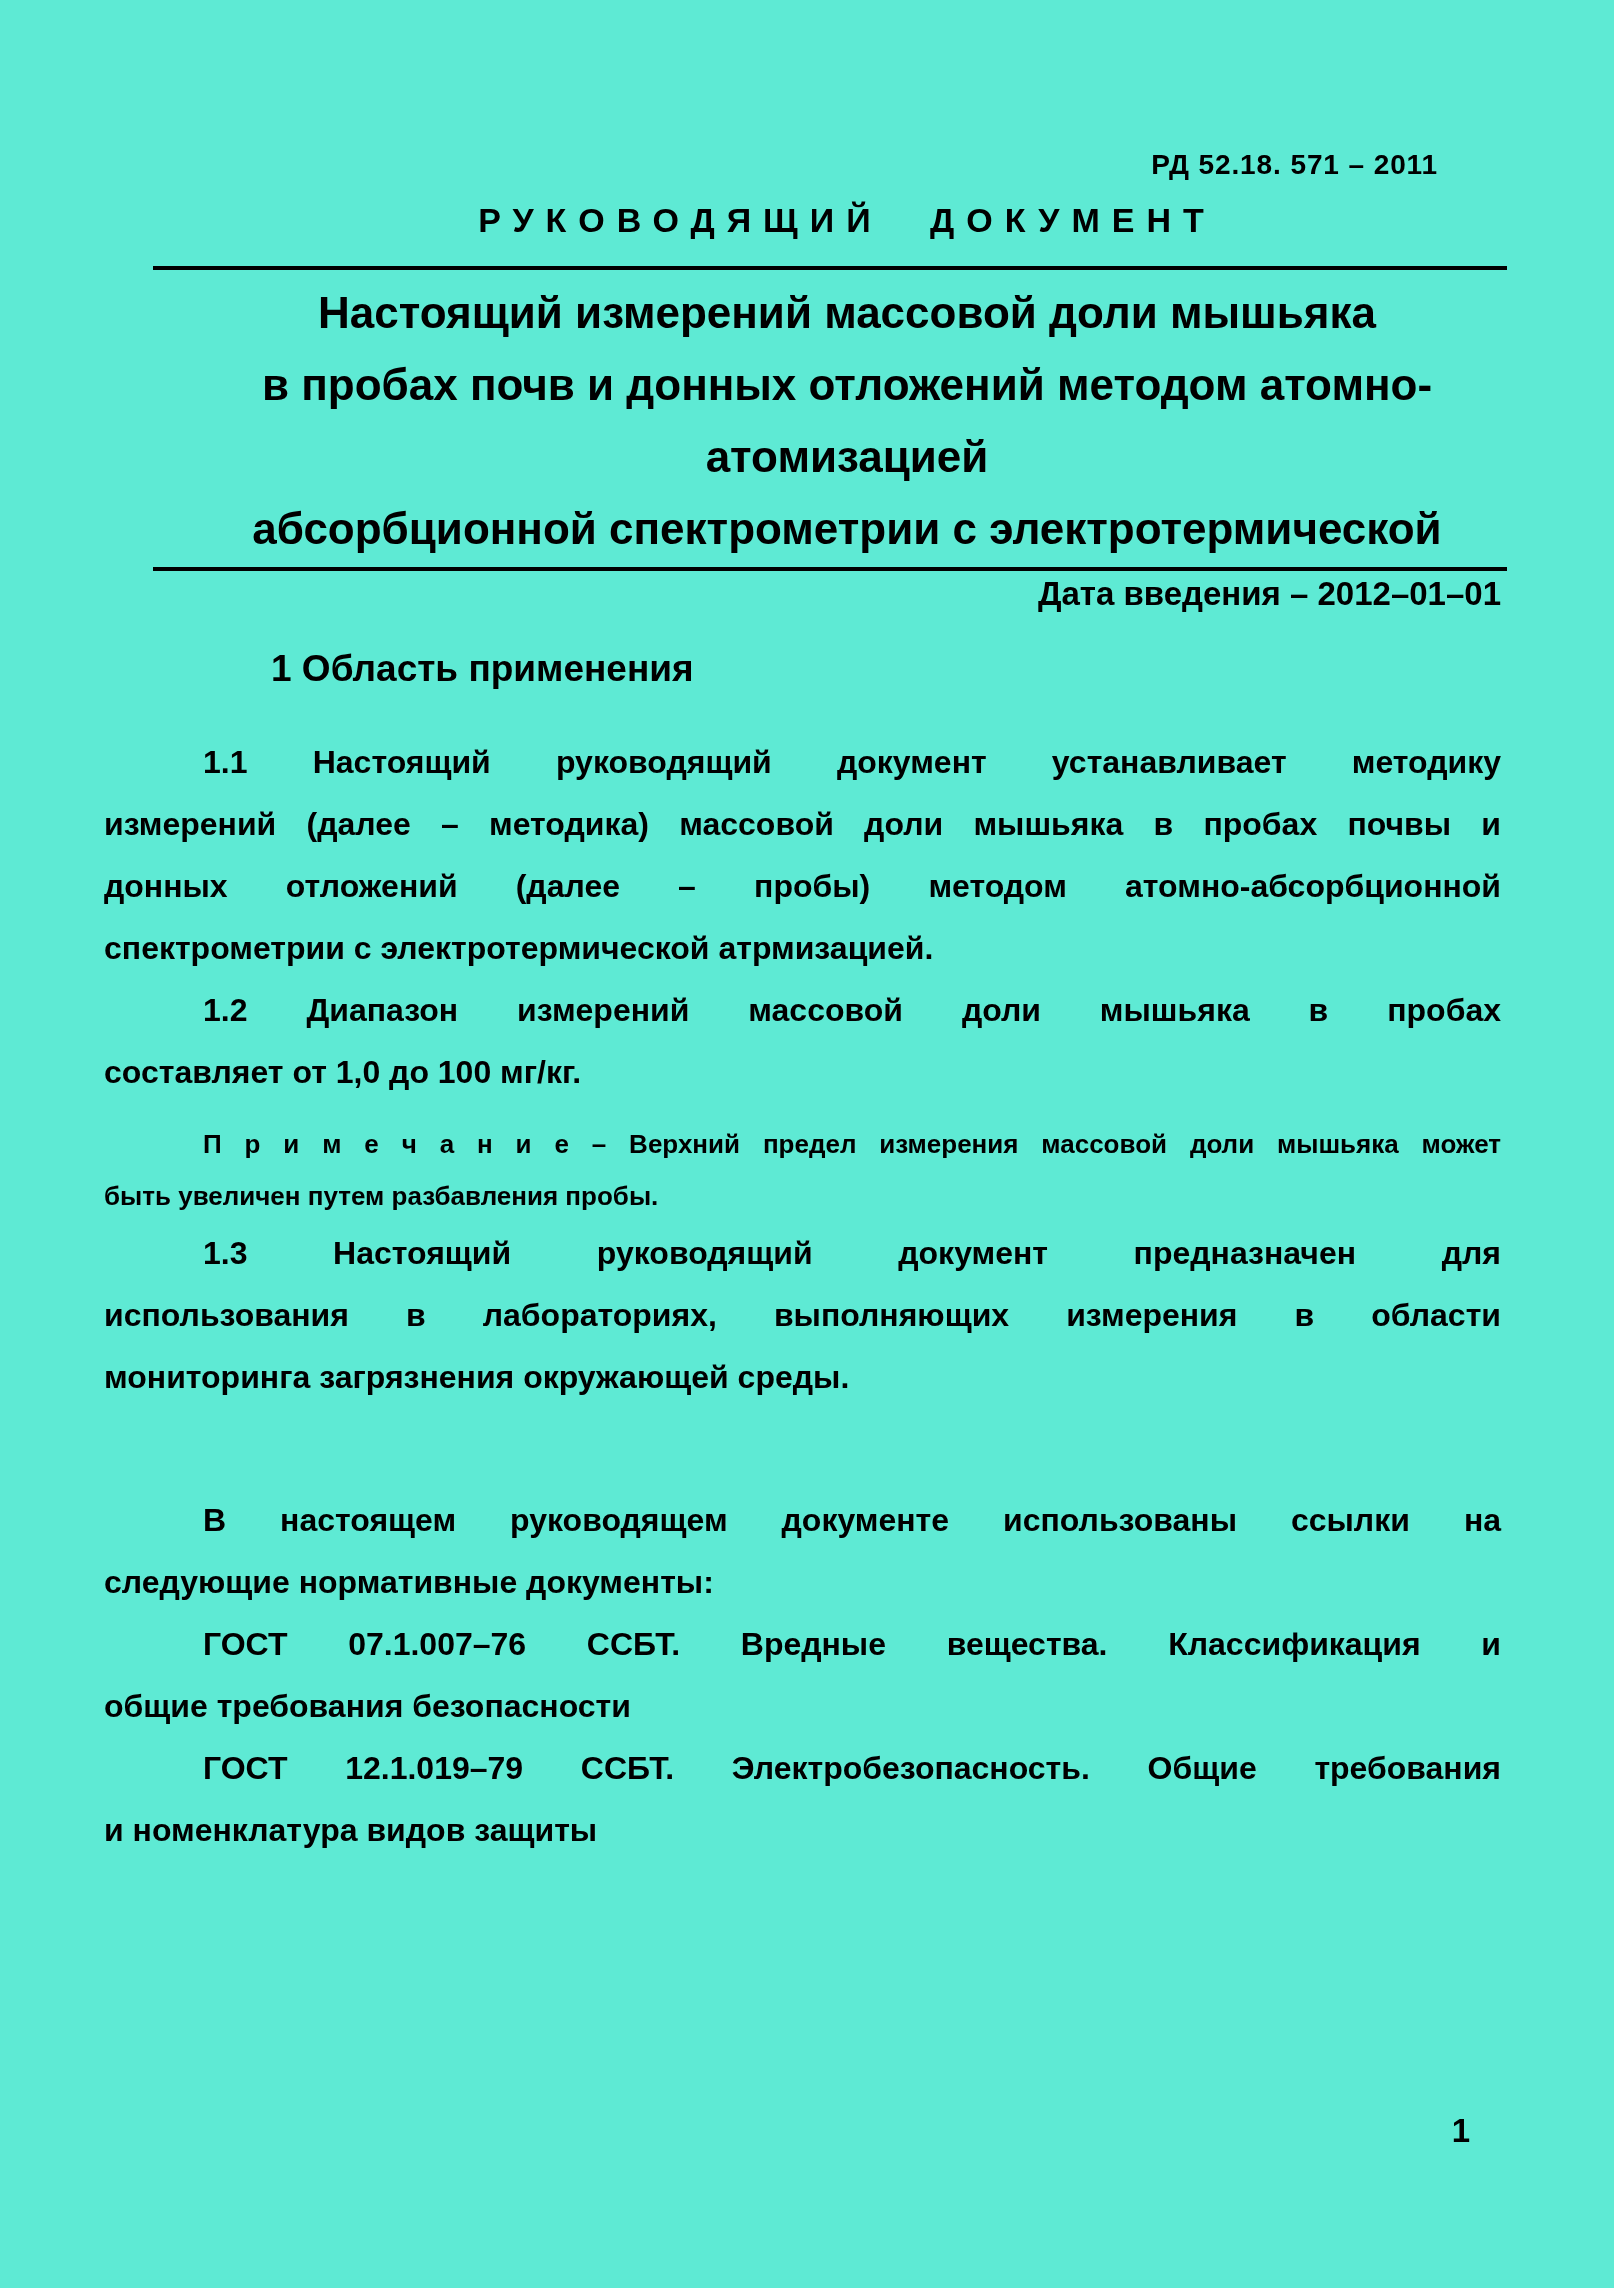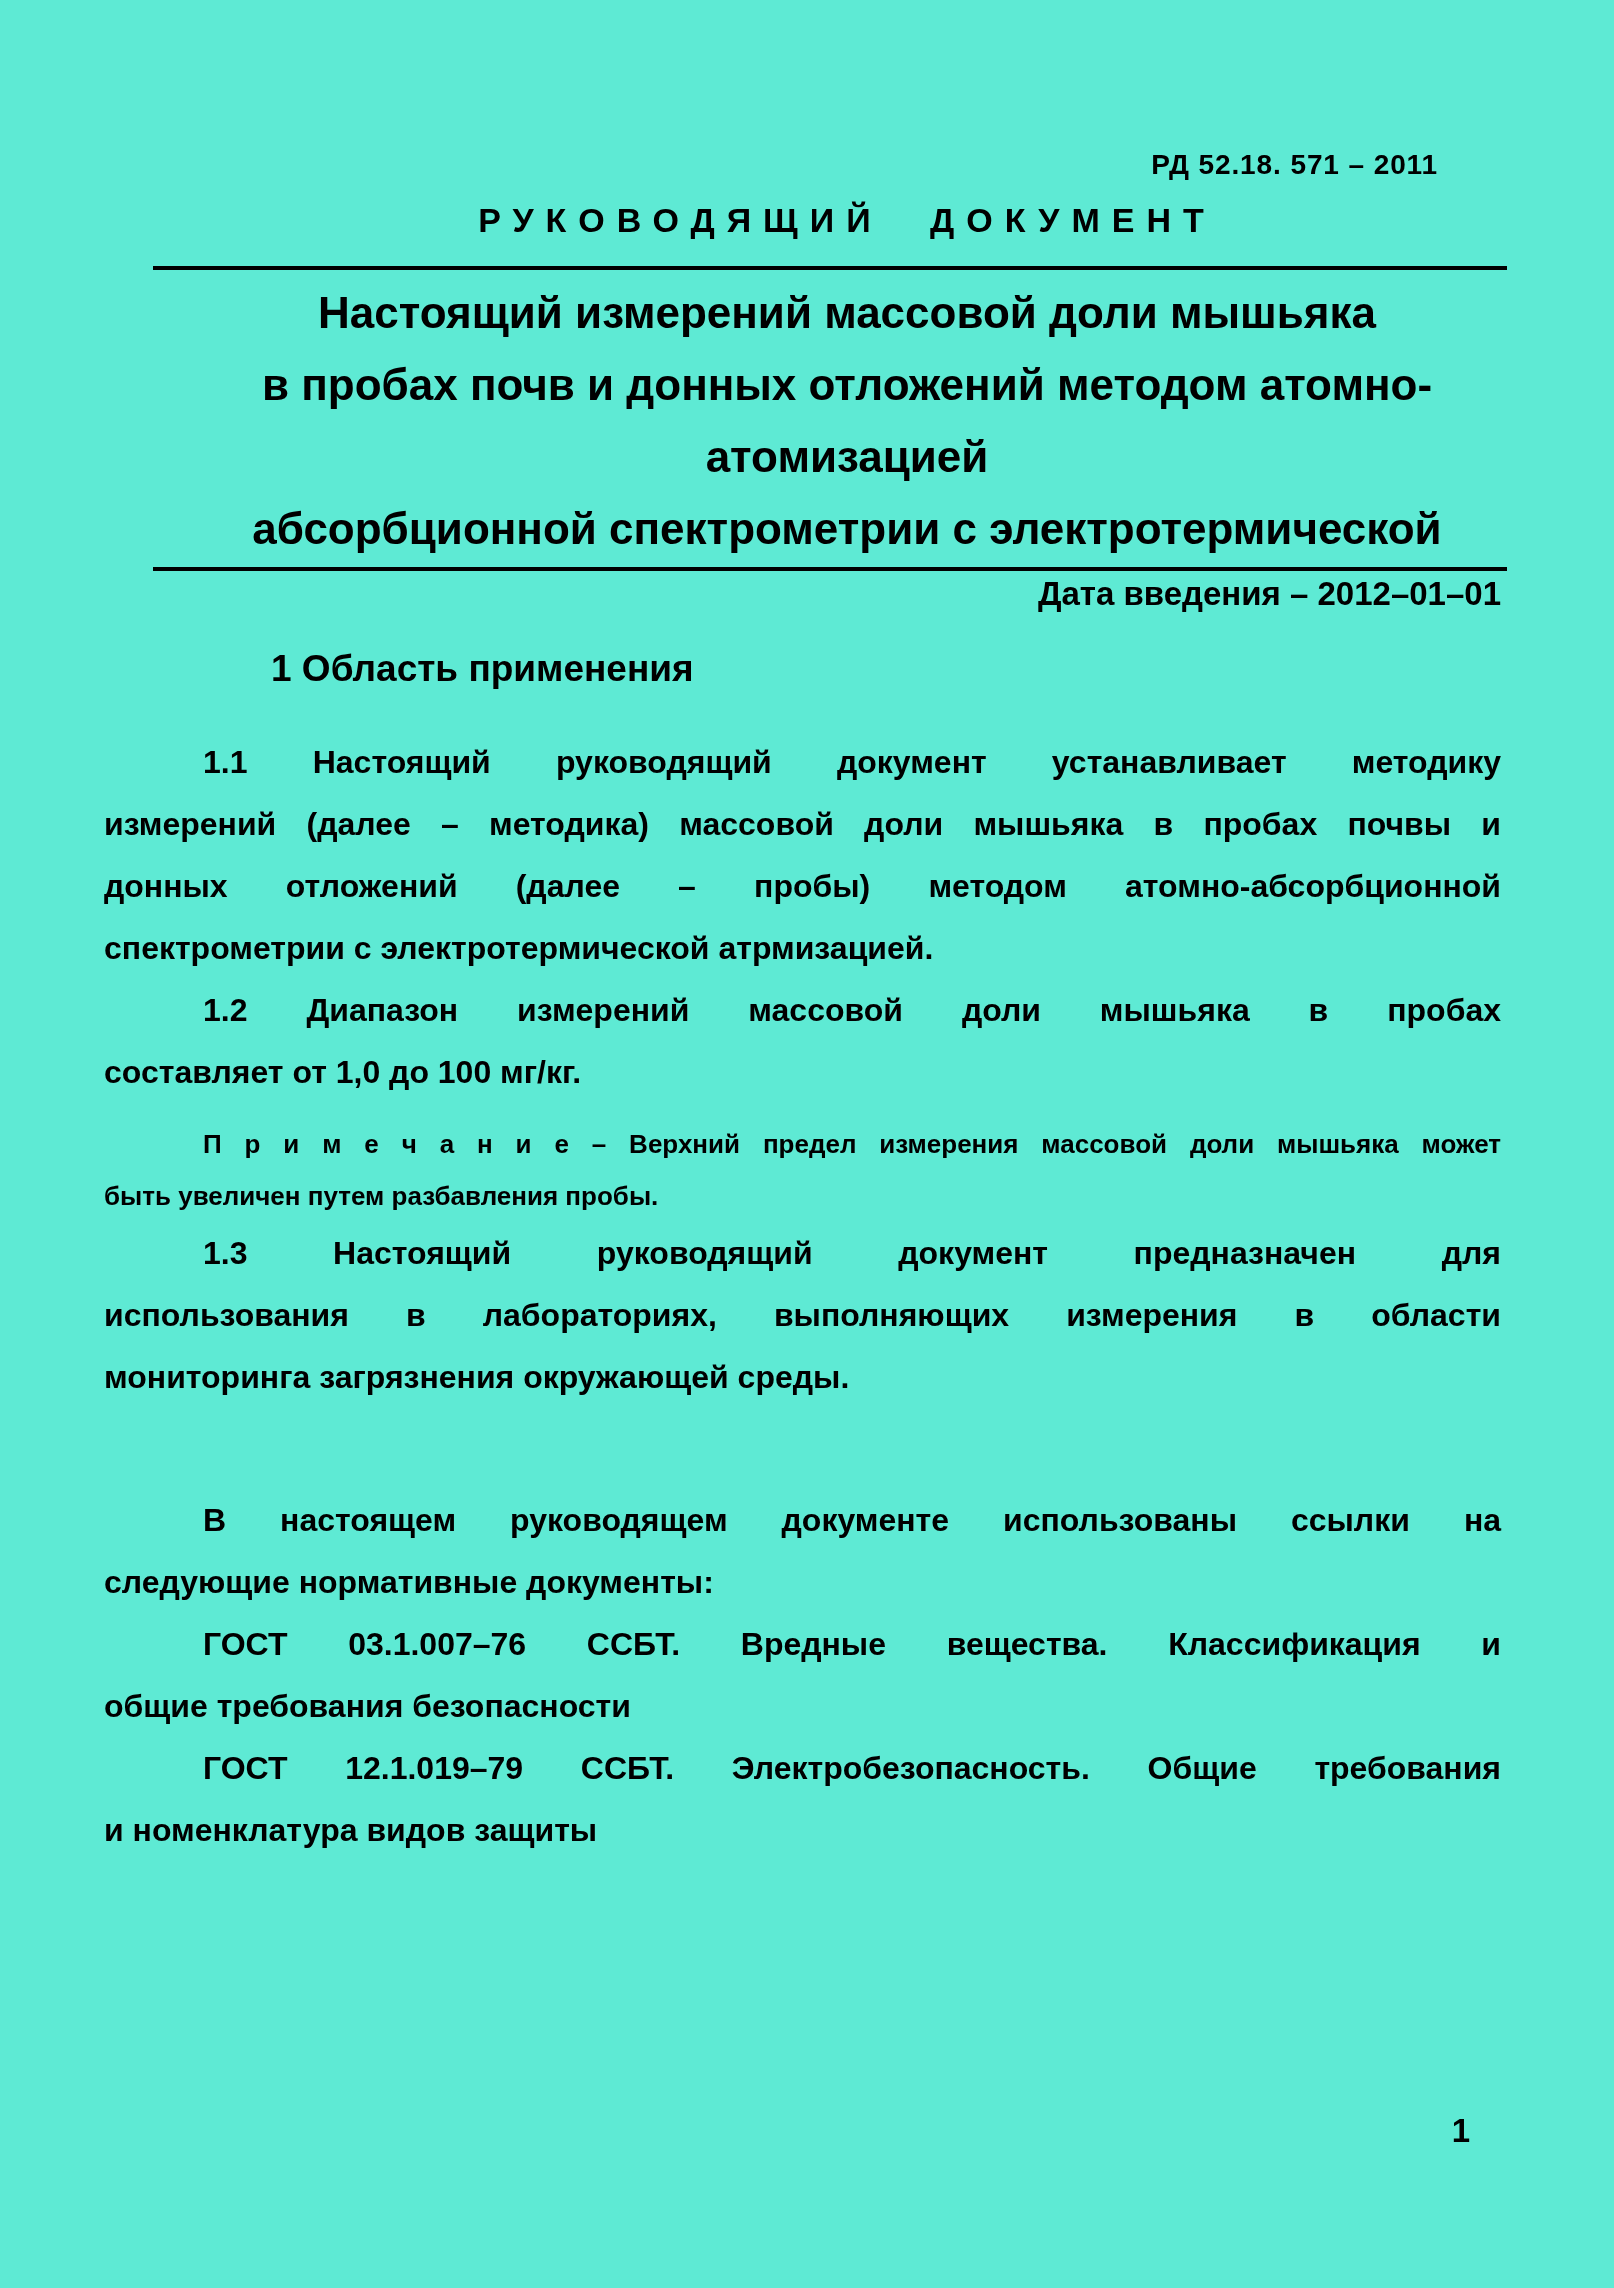--- a/index.html
+++ b/index.html
@@ -141,21 +141,21 @@
 
   <div class="section section-2">
 
     <div class="para p-2-0">
       <div class="line j i">В настоящем руководящем документе использованы ссылки на</div>
       <div class="line">следующие нормативные документы:</div>
     </div>
 
 
     <div class="para">
-      <div class="line j i">ГОСТ 03.1.007–76 ССБТ. Вредные вещества. Классификация и</div>
+      <div class="line j i">ГОСТ 07.1.007–76 ССБТ. Вредные вещества. Классификация и</div>
       <div class="line">общие требования безопасности</div>
     </div>
 
     <div class="para">
       <div class="line j i">ГОСТ 12.1.019–79 ССБТ. Электробезопасность. Общие требования</div>
       <div class="line">и номенклатура видов защиты</div>
     </div>
   </div>
 
   <div class="page-number">1</div>

